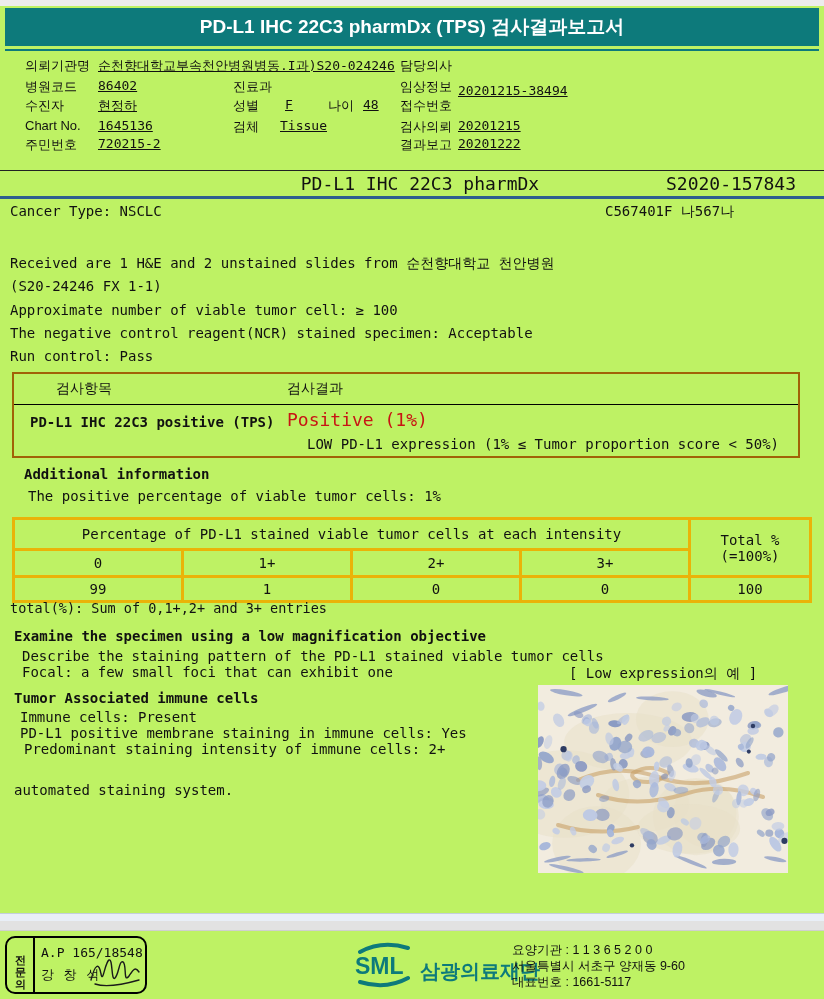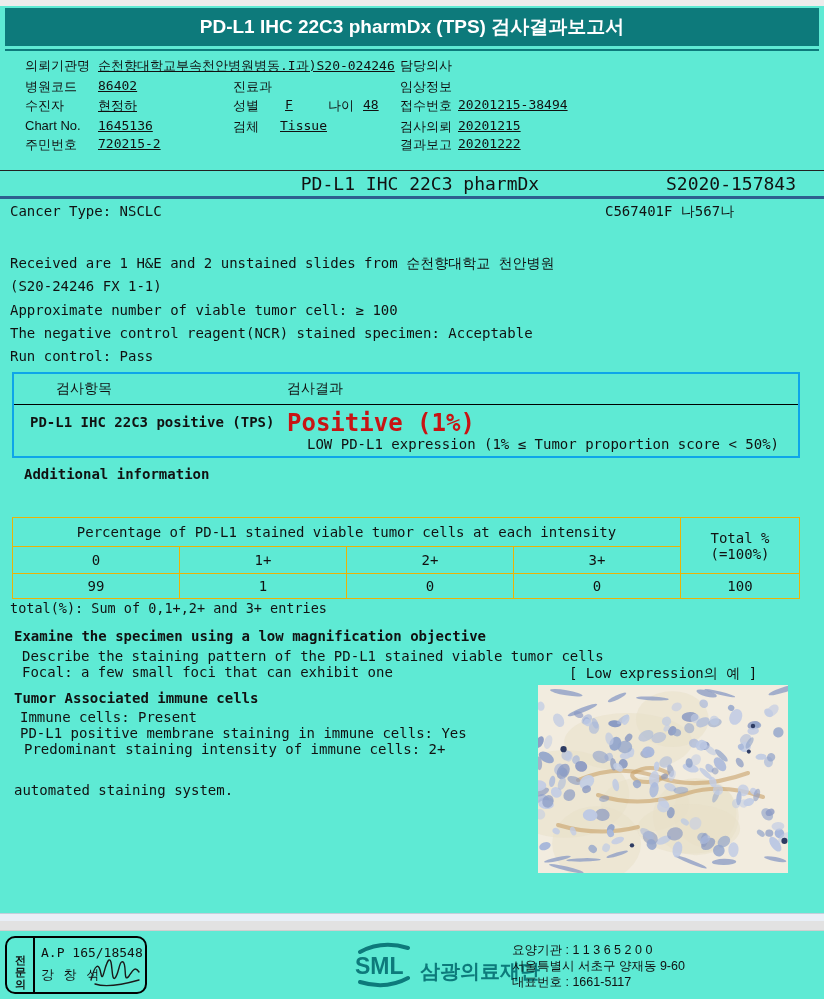--- a/index.html
+++ b/index.html
@@ -1,16 +1,16 @@
 <!DOCTYPE html>
 <html><head>
 <meta charset="utf-8">
 <style>
   html,body{margin:0;padding:0;background:#fff;}
-  #page{position:relative;width:824px;height:999px;background:#5eead4;overflow:hidden;
+  #page{position:relative;width:824px;height:999px;background:#bef264;overflow:hidden;
         font-family:"DejaVu Sans Mono",monospace;color:#111;}
   .abs{position:absolute;}
   .sans{font-family:"Liberation Sans",sans-serif;}
   .mono{font-family:"DejaVu Sans Mono",monospace;}
   .b{font-weight:bold;}
   
   .top-strip{left:0;top:0;width:824px;height:6px;background:#ececec;}
   
   .banner{left:5px;top:8px;width:814px;height:38px;background:#0d7a7b;color:#fff;
           text-align:center;line-height:38px;font-size:19px;font-weight:bold;
@@ -20,26 +20,26 @@
   .plabel{font-family:"Liberation Sans",sans-serif;font-weight:normal;font-size:13px;white-space:nowrap;}
   .pvalue{font-size:13px;white-space:nowrap;text-decoration:underline;}
   
   .rule-black{left:0;top:170px;width:824px;height:1px;background:#222;}
   .rule-navy{left:0;top:196px;width:824px;height:3px;background:#2e5f8f;}
   
   .sec-title{left:252px;top:173px;width:336px;text-align:center;font-size:18px;white-space:nowrap;}
   .sec-no{right:28px;top:173px;font-size:18px;white-space:nowrap;}
   .bodyline{font-size:14px;white-space:nowrap;}
   
-  .res-table{left:12px;top:372px;width:784px;height:82px;border:2px solid #0ea5e9;}
+  .res-table{left:12px;top:372px;width:784px;height:82px;border:2px solid #a16207;}
   .res-head-rule{position:absolute;left:0;top:30px;width:100%;height:1px;background:#000;}
-  .res-red{color:#c81414;font-weight:bold;font-size:24px;}
+  .res-red{color:#c81414;font-weight:normal;font-size:18px;}
   
   table.itable{position:absolute;left:12px;top:517px;border-collapse:collapse;table-layout:fixed;}
-  table.itable td{border:1px solid #eab308;text-align:center;font-size:14px;
+  table.itable td{border:3px solid #eab308;text-align:center;font-size:14px;
                   font-family:"DejaVu Sans Mono",monospace;padding:0;}
   
   .histo-wrap{left:538px;top:685px;width:250px;height:188px;}
   
   .band1{left:0;top:913px;width:824px;height:8px;background:#e9eff7;border-top:1px solid #c3cfdc;}
   .band2{left:0;top:921px;width:824px;height:9px;background:#e2e2e2;border-bottom:1px solid #cfcfcf;}
   
   .sign-box{left:5px;top:936px;width:138px;height:54px;border:2px solid #000;border-radius:10px;}
   .sign-divider{position:absolute;left:26px;top:0;width:2px;height:100%;background:#000;}
   .vert-label{position:absolute;left:0;top:0;width:26px;height:100%;
@@ -77,21 +77,21 @@
   <div class="abs plabel" style="left:328px;top:97px">나이</div>
   <div class="abs pvalue" style="left:363px;top:97px">48</div>
   <div class="abs plabel" style="left:233px;top:118px">검체</div>
   <div class="abs pvalue" style="left:280px;top:118px">Tissue</div>
 
   <div class="abs plabel" style="left:400px;top:57px">담당의사</div>
   <div class="abs pvalue" style="left:458px;top:57px"></div>
   <div class="abs plabel" style="left:400px;top:78px">임상정보</div>
   <div class="abs pvalue" style="left:458px;top:78px"></div>
   <div class="abs plabel" style="left:400px;top:97px">접수번호</div>
-  <div class="abs pvalue" style="left:458px;top:97px">20201215-38494</div>
+  <div class="abs pvalue" style="left:458px;top:83px">20201215-38494</div>
   <div class="abs plabel" style="left:400px;top:118px">검사의뢰</div>
   <div class="abs pvalue" style="left:458px;top:118px">20201215</div>
   <div class="abs plabel" style="left:400px;top:136px">결과보고</div>
   <div class="abs pvalue" style="left:458px;top:136px">20201222</div>
 
   <div class="abs rule-black"></div>
   <div class="abs sec-title">PD-L1 IHC 22C3 pharmDx</div>
   <div class="abs sec-no">S2020-157843</div>
   <div class="abs rule-navy"></div>
 
@@ -106,20 +106,21 @@
   <div class="abs res-table">
     <div class="res-head-rule"></div>
     <div class="abs bodyline" style="left:42px;top:6px">검사항목</div>
     <div class="abs bodyline" style="left:273px;top:6px">검사결과</div>
     <div class="abs bodyline b" style="left:16px;top:40px">PD-L1 IHC 22C3 positive (TPS)</div>
     <div class="abs res-red" style="left:273px;top:35px">Positive (1%)</div>
     <div class="abs bodyline" style="left:293px;top:62px">LOW PD-L1 expression (1% ≤ Tumor proportion score &lt; 50%)</div>
   </div>
 
   <div class="abs bodyline b" style="left:24px;top:466px">Additional information</div>
+  <div class="abs bodyline" style="left:28px;top:488px">The positive percentage of viable tumor cells: 1%</div>
 
   <table class="itable">
     <tbody>
         <tr>
       <td colspan="4" style="width:664px;height:28px">Percentage of PD-L1 stained viable tumor cells at each intensity</td>
       <td rowspan="2" style="width:118px">
         <div>Total %</div>
         <div>(=100%)</div>
       </td>
     </tr>

